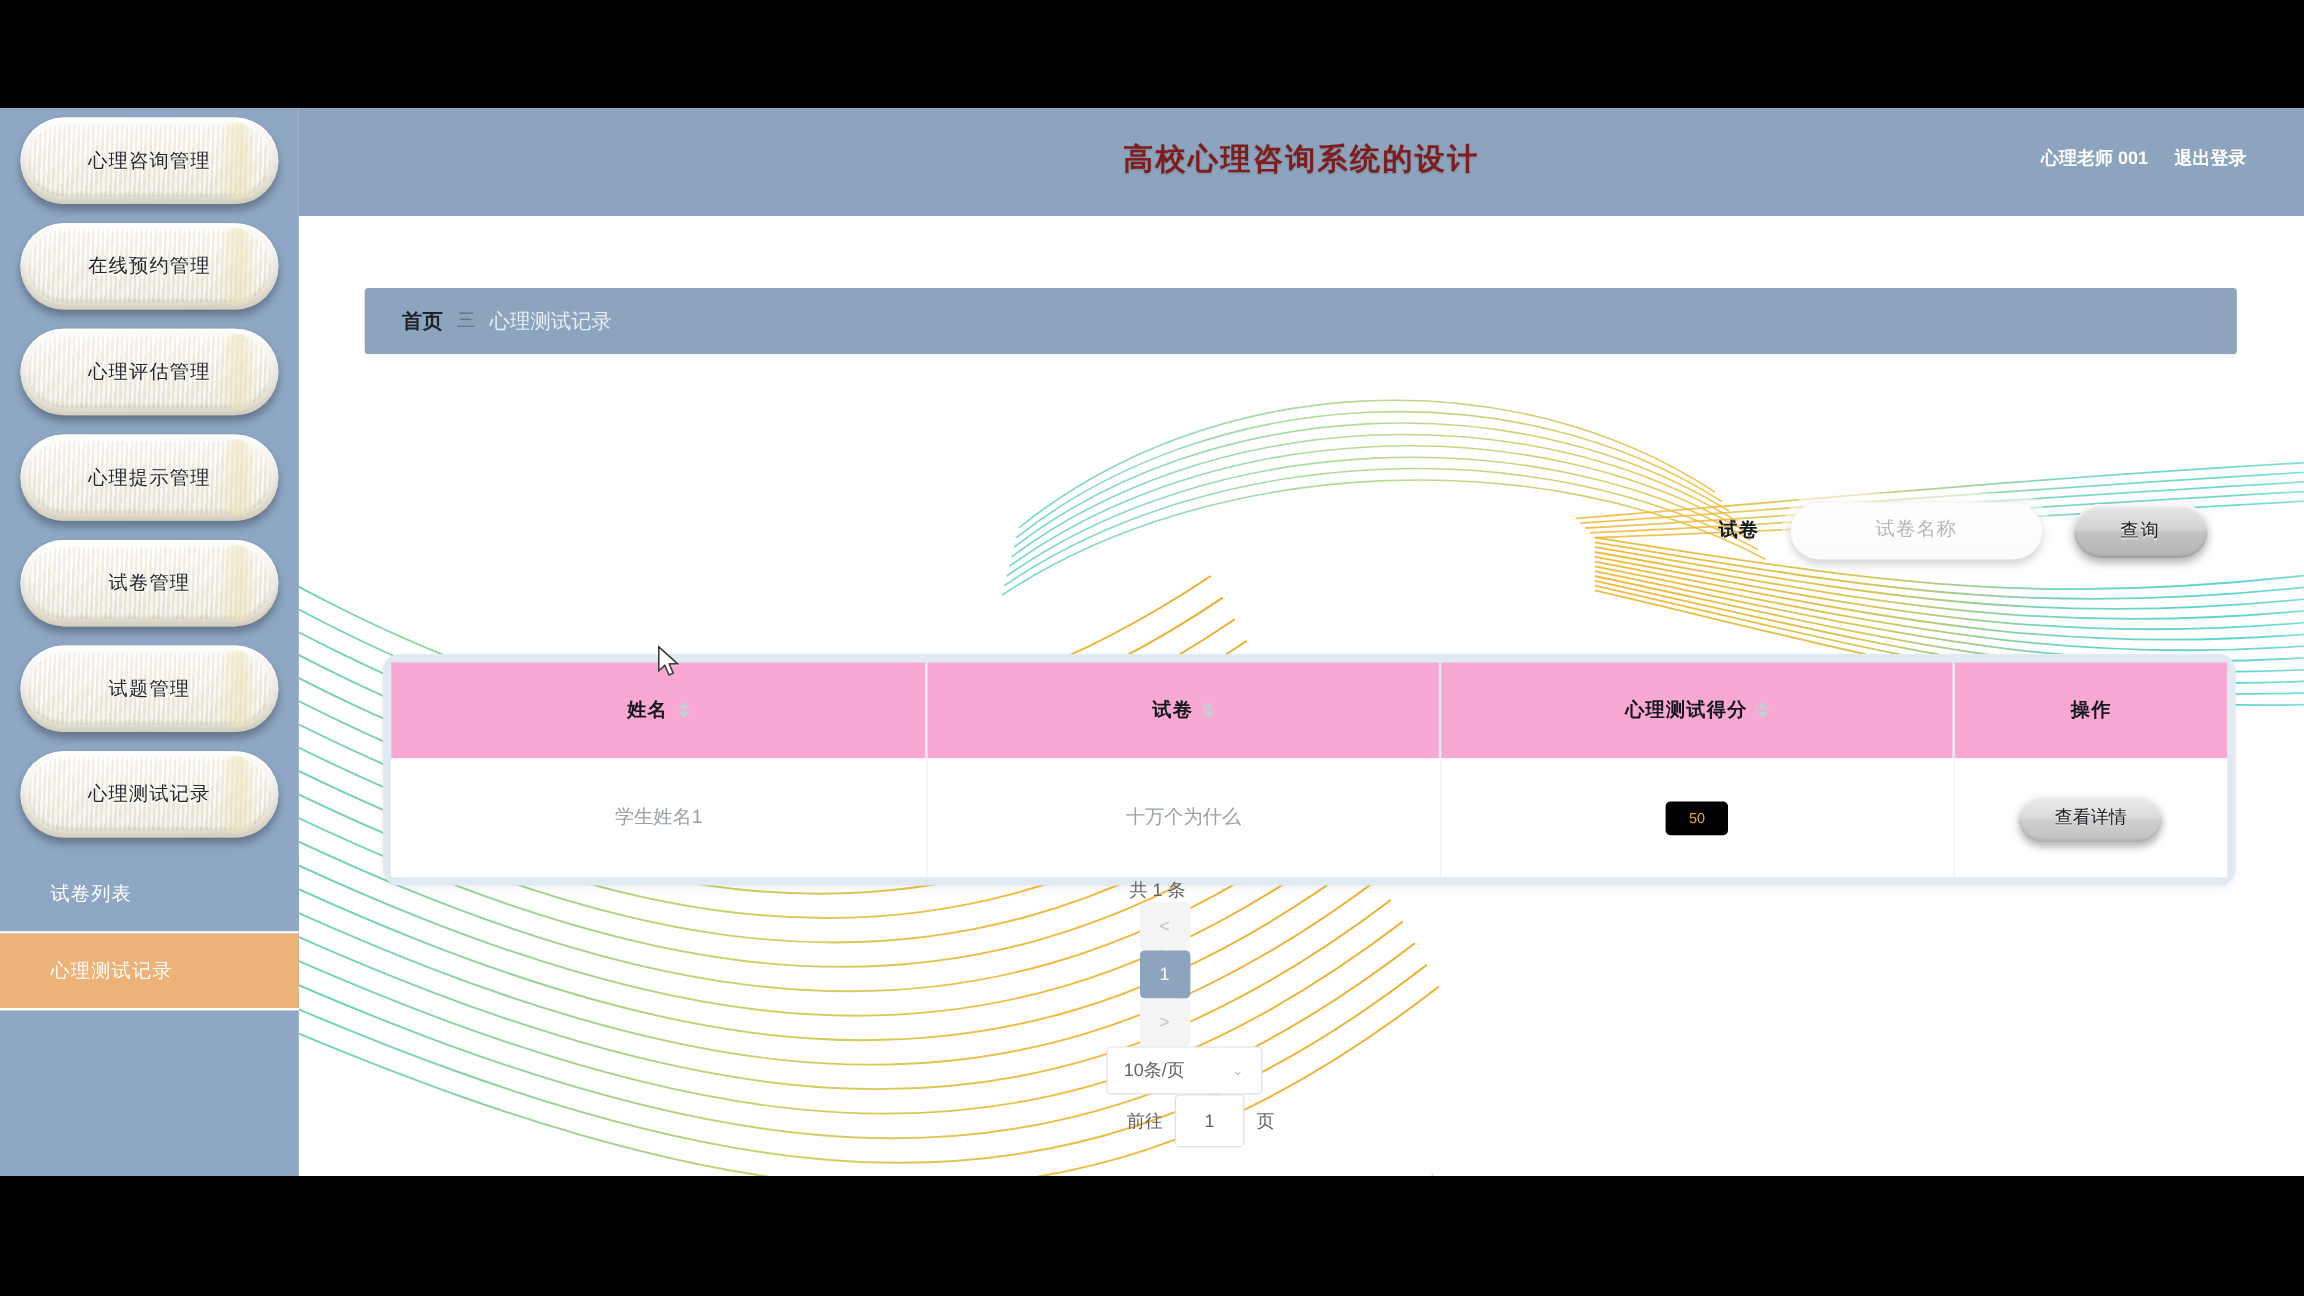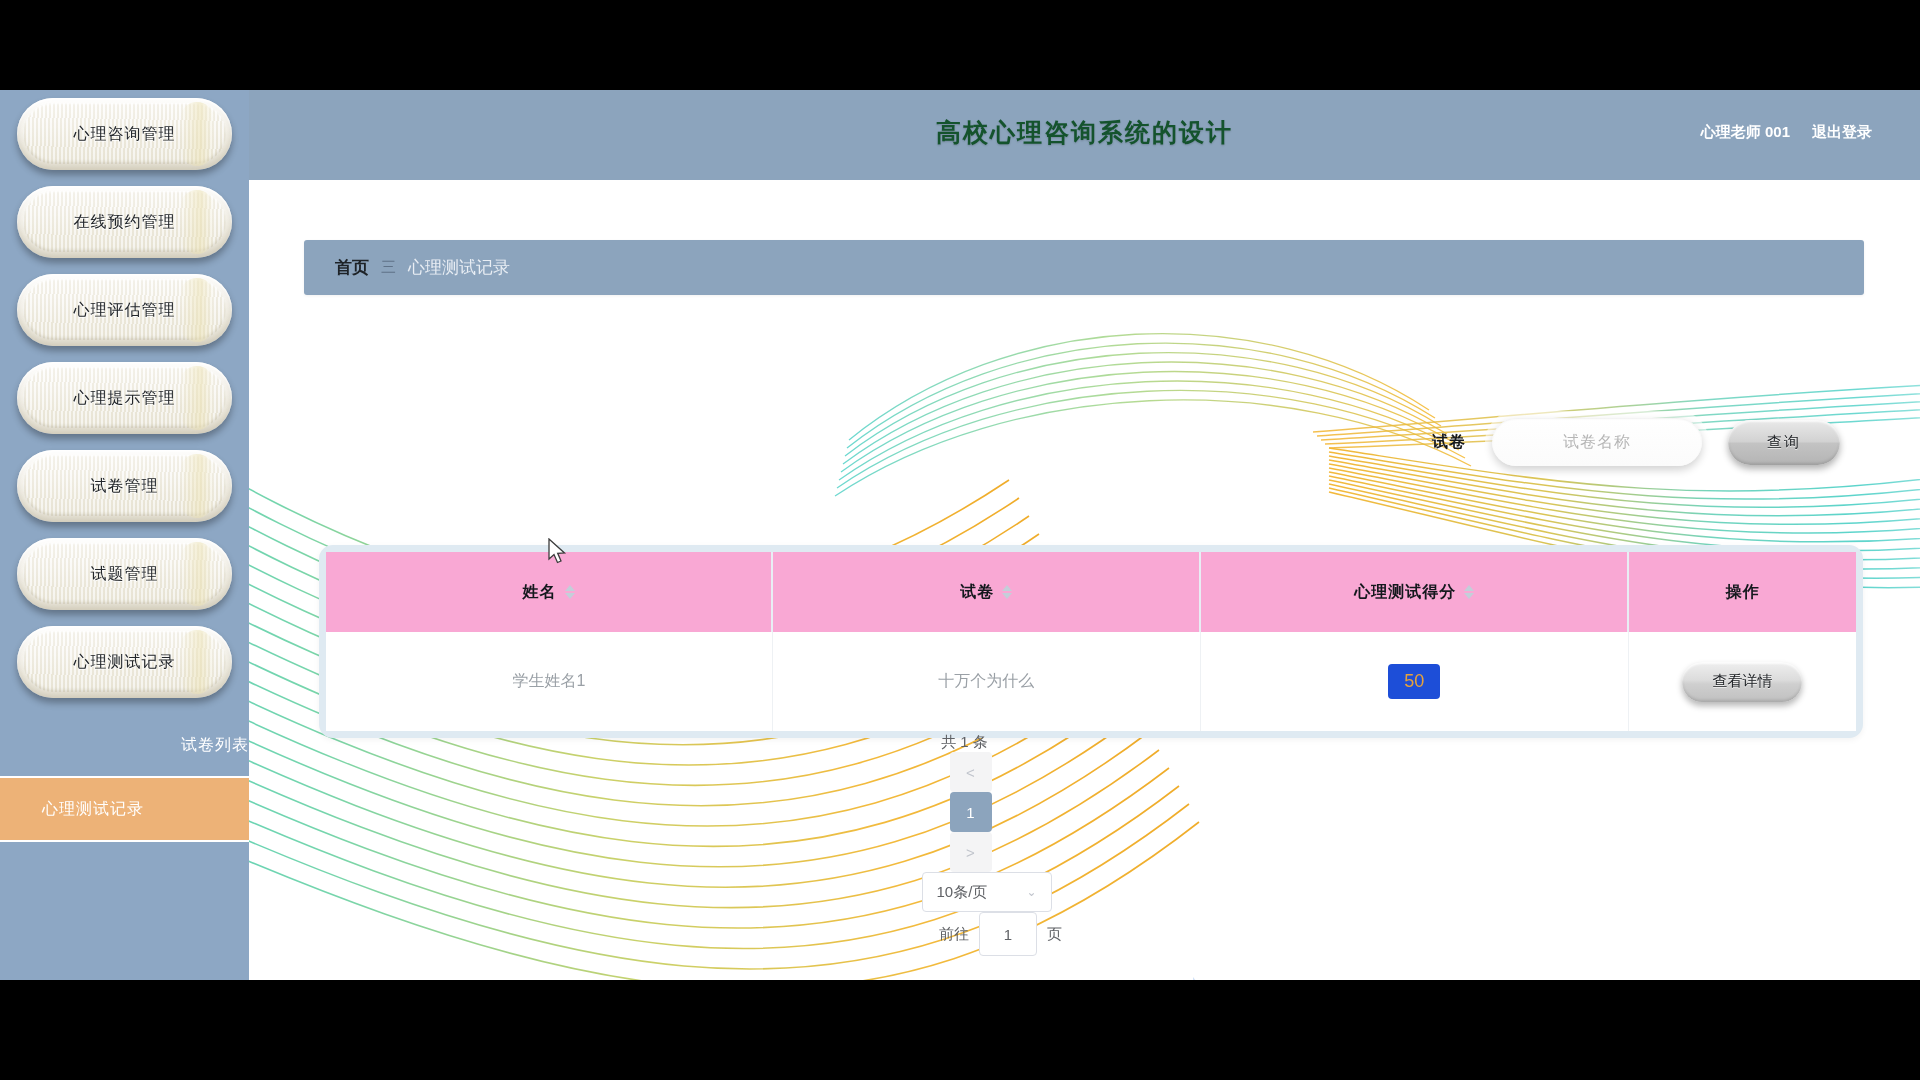--- a/index.html
+++ b/index.html
@@ -33,31 +33,31 @@
     position:relative;z-index:2;font-size:16px;color:#22262b;letter-spacing:1px;
     text-shadow:0 1px 0 rgba(255,255,255,.9);
   }
   #nav-top{padding-top:8px;}
   .sub-item{
     width:249px;height:64px;display:flex;align-items:center;
     padding-left:42px;box-sizing:border-box;
     font-size:16px;color:#ffffff;letter-spacing:1px;cursor:pointer;
     border-bottom:2px solid #ffffff;
   }
-  .sub-item.plain{background:#8da7c4;justify-content:flex-end;}
+  .sub-item.plain{background:#8da7c4;}
   .sub-item.active{background:#edb277;}
 
   
   #header{
     position:absolute;left:249px;top:0;width:1671px;height:90px;
     background:#8ca4bd;z-index:5;
   }
   #header-title{
     position:absolute;left:0;right:0;top:26px;text-align:center;
-    font-size:25px;font-weight:bold;color:#14532d;letter-spacing:2px;
+    font-size:25px;font-weight:bold;color:#7f1d1d;letter-spacing:2px;
     text-shadow:0 1px 2px rgba(0,0,0,.18);
   }
   #header-user{
     position:absolute;right:48px;top:33px;display:flex;gap:22px;align-items:center;
     font-size:15px;font-weight:bold;color:#ffffff;
   }
   #header-user .logout{cursor:pointer;}
 
   
   #content{position:absolute;left:249px;top:90px;width:1671px;height:800px;background:#fff;overflow:hidden;}
@@ -117,21 +117,21 @@
   .caret i{display:block;width:0;height:0;border-left:5px solid transparent;border-right:5px solid transparent;}
   .caret i.up{border-bottom:6px solid #c4ced9;}
   .caret i.dn{border-top:6px solid #c4ced9;}
   tbody td{
     height:97px;text-align:center;font-size:16px;color:#9aa0a6;
     border-right:1px solid #eef1f4;background:#fff;
   }
   tbody td:last-child{border-right:0;}
   .score-chip{
     display:inline-block;min-width:26px;padding:7px 13px;border-radius:4px;
-    background:#1d4ed8;color:#e6a23c;font-size:18px;
+    background:#000000;color:#e6a23c;font-size:12px;
   }
   .detail-btn{
     width:120px;height:40px;border-radius:22px;border:0;cursor:pointer;
     background:linear-gradient(180deg,#efefef 0%,#dcdcdc 45%,#cfcfcf 55%,#c0c0c0 100%);
     box-shadow:0 4px 6px rgba(0,0,0,.28), inset 0 2px 2px rgba(255,255,255,.85), inset 0 -2px 3px rgba(0,0,0,.12);
     font-size:15px;color:#1b1e22;font-family:"Liberation Sans",sans-serif;
     text-shadow:0 1px 0 rgba(255,255,255,.7);
   }
 
   

